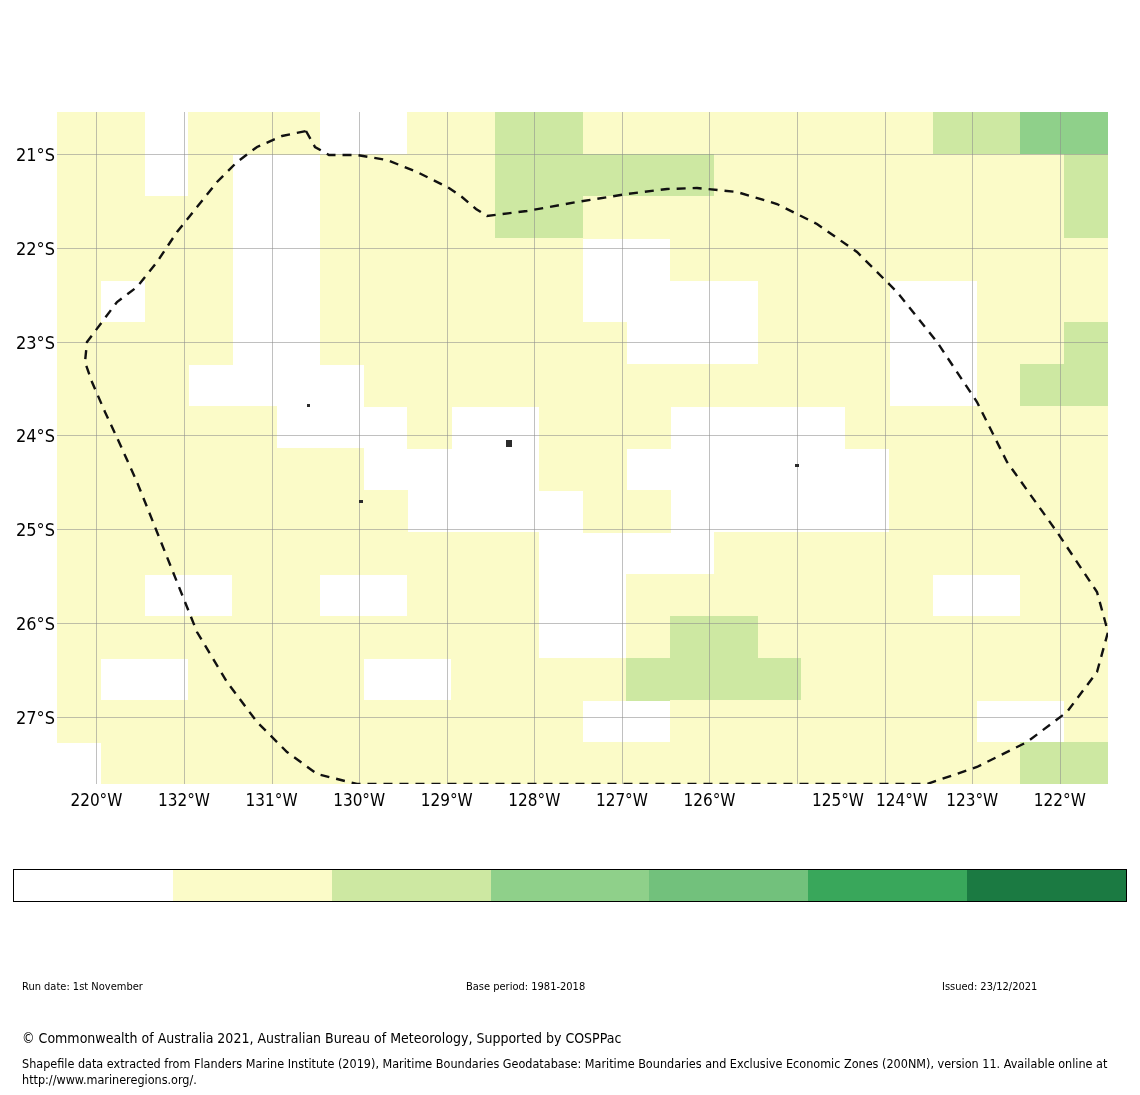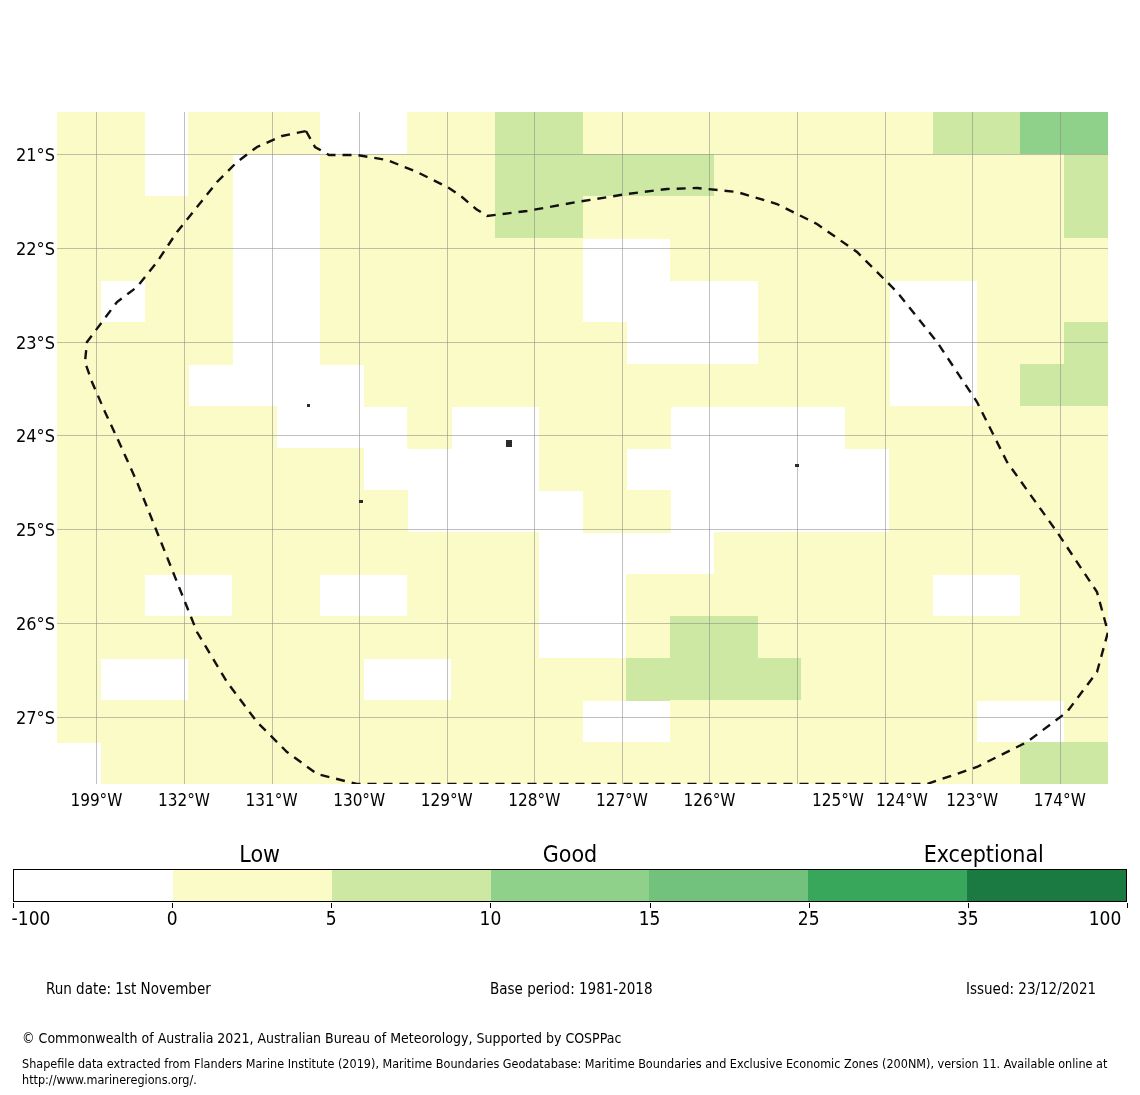--- a/index.html
+++ b/index.html
@@ -152,22 +152,21 @@
     text-align: center;
     font-size: 22px;
     white-space: nowrap;
   }
 
   
   .footer { position: absolute; left: 0; top: 980px; width: 1140px; }
   .footer-row1 {
     position: relative;
     height: 26px;
-    font-size: 15px;
-    margin-left: 24px;
+    font-size: 11px;
   }
   .f-run   { position: absolute; left: 22px;  top: 0; white-space: nowrap; }
   .f-base  { position: absolute; left: 466px; top: 0; white-space: nowrap; }
   .f-issued{ position: absolute; left: 942px; top: 0; white-space: nowrap; }
   .footer-src {
     position: absolute; left: 22px; top: 28px;
     font-size: 15.5px; white-space: nowrap;
   }
   .footer-copy {
     position: absolute; left: 22px; top: 50px;
@@ -532,66 +531,43 @@
         <span class="ytick-inner">25°S</span>
       </div>
       <div class="ytick" style="top: 622.795px;">
         <span class="ytick-inner">26°S</span>
       </div>
       <div class="ytick" style="top: 716.519px;">
         <span class="ytick-inner">27°S</span>
       </div>
     </div>
   <div id="xtick-host">
-      <div class="xtick" style="left: 96.4125px;">199°W</div>
+      <div class="xtick" style="left: 96.4125px;">220°W</div>
       <div class="xtick" style="left: 183.996px;">132°W</div>
       <div class="xtick" style="left: 271.579px;">131°W</div>
       <div class="xtick" style="left: 359.162px;">130°W</div>
       <div class="xtick" style="left: 446.746px;">129°W</div>
       <div class="xtick" style="left: 534.329px;">128°W</div>
       <div class="xtick" style="left: 621.912px;">127°W</div>
       <div class="xtick" style="left: 709.496px;">126°W</div>
       <div class="xtick" style="left: 838px;">125°W</div>
       <div class="xtick" style="left: 902px;">124°W</div>
       <div class="xtick" style="left: 972.246px;">123°W</div>
-      <div class="xtick" style="left: 1059.83px;">174°W</div>
+      <div class="xtick" style="left: 1059.83px;">122°W</div>
     </div>
 
-  <div class="cbar-labels" id="cbar-qual-host">
-      <div class="cbar-qual" style="left: 259.671px;">Low</div>
-      <div class="cbar-qual" style="left: 570px;">Good</div>
-      <div class="cbar-qual" style="left: 983.771px;">Exceptional</div>
-    </div>
   <div class="cbar" id="cbar">
       <div class="cbar-seg" style="flex: 1 1 0px; background: rgb(255, 255, 255);"></div>
       <div class="cbar-seg" style="flex: 1 1 0px; background: rgb(251, 251, 200);"></div>
       <div class="cbar-seg" style="flex: 1 1 0px; background: rgb(205, 232, 162);"></div>
       <div class="cbar-seg" style="flex: 1 1 0px; background: rgb(143, 208, 138);"></div>
       <div class="cbar-seg" style="flex: 1 1 0px; background: rgb(114, 193, 124);"></div>
       <div class="cbar-seg" style="flex: 1 1 0px; background: rgb(57, 167, 91);"></div>
       <div class="cbar-seg" style="flex: 1 1 0px; background: rgb(27, 122, 66);"></div>
     </div>
-  <div class="cbar-ticks" id="cbar-tick-host">
-      <div class="cbar-tick-mark" style="left: 13px;"></div>
-      <div class="cbar-tick-label" style="left: 31px;">-100</div>
-      <div class="cbar-tick-mark" style="left: 172.143px;"></div>
-      <div class="cbar-tick-label" style="left: 172.143px;">0</div>
-      <div class="cbar-tick-mark" style="left: 331.286px;"></div>
-      <div class="cbar-tick-label" style="left: 331.286px;">5</div>
-      <div class="cbar-tick-mark" style="left: 490.429px;"></div>
-      <div class="cbar-tick-label" style="left: 490.429px;">10</div>
-      <div class="cbar-tick-mark" style="left: 649.571px;"></div>
-      <div class="cbar-tick-label" style="left: 649.571px;">15</div>
-      <div class="cbar-tick-mark" style="left: 808.714px;"></div>
-      <div class="cbar-tick-label" style="left: 808.714px;">25</div>
-      <div class="cbar-tick-mark" style="left: 967.857px;"></div>
-      <div class="cbar-tick-label" style="left: 967.857px;">35</div>
-      <div class="cbar-tick-mark" style="left: 1127px;"></div>
-      <div class="cbar-tick-label" style="left: 1105px;">100</div>
-    </div>
 
   <div class="footer">
     <div class="footer-row1">
       <span class="f-run">Run date: 1st November</span>
       <span class="f-base">Base period: 1981-2018</span>
       <span class="f-issued">Issued: 23/12/2021</span>
     </div>
     <div class="footer-copy">© Commonwealth of Australia 2021, Australian Bureau of Meteorology, Supported by COSPPac</div>
     <div class="footer-shape">Shapefile data extracted from Flanders Marine Institute (2019), Maritime Boundaries Geodatabase: Maritime Boundaries and Exclusive Economic Zones (200NM), version 11. Available online at http://www.marineregions.org/.</div>
   </div>

